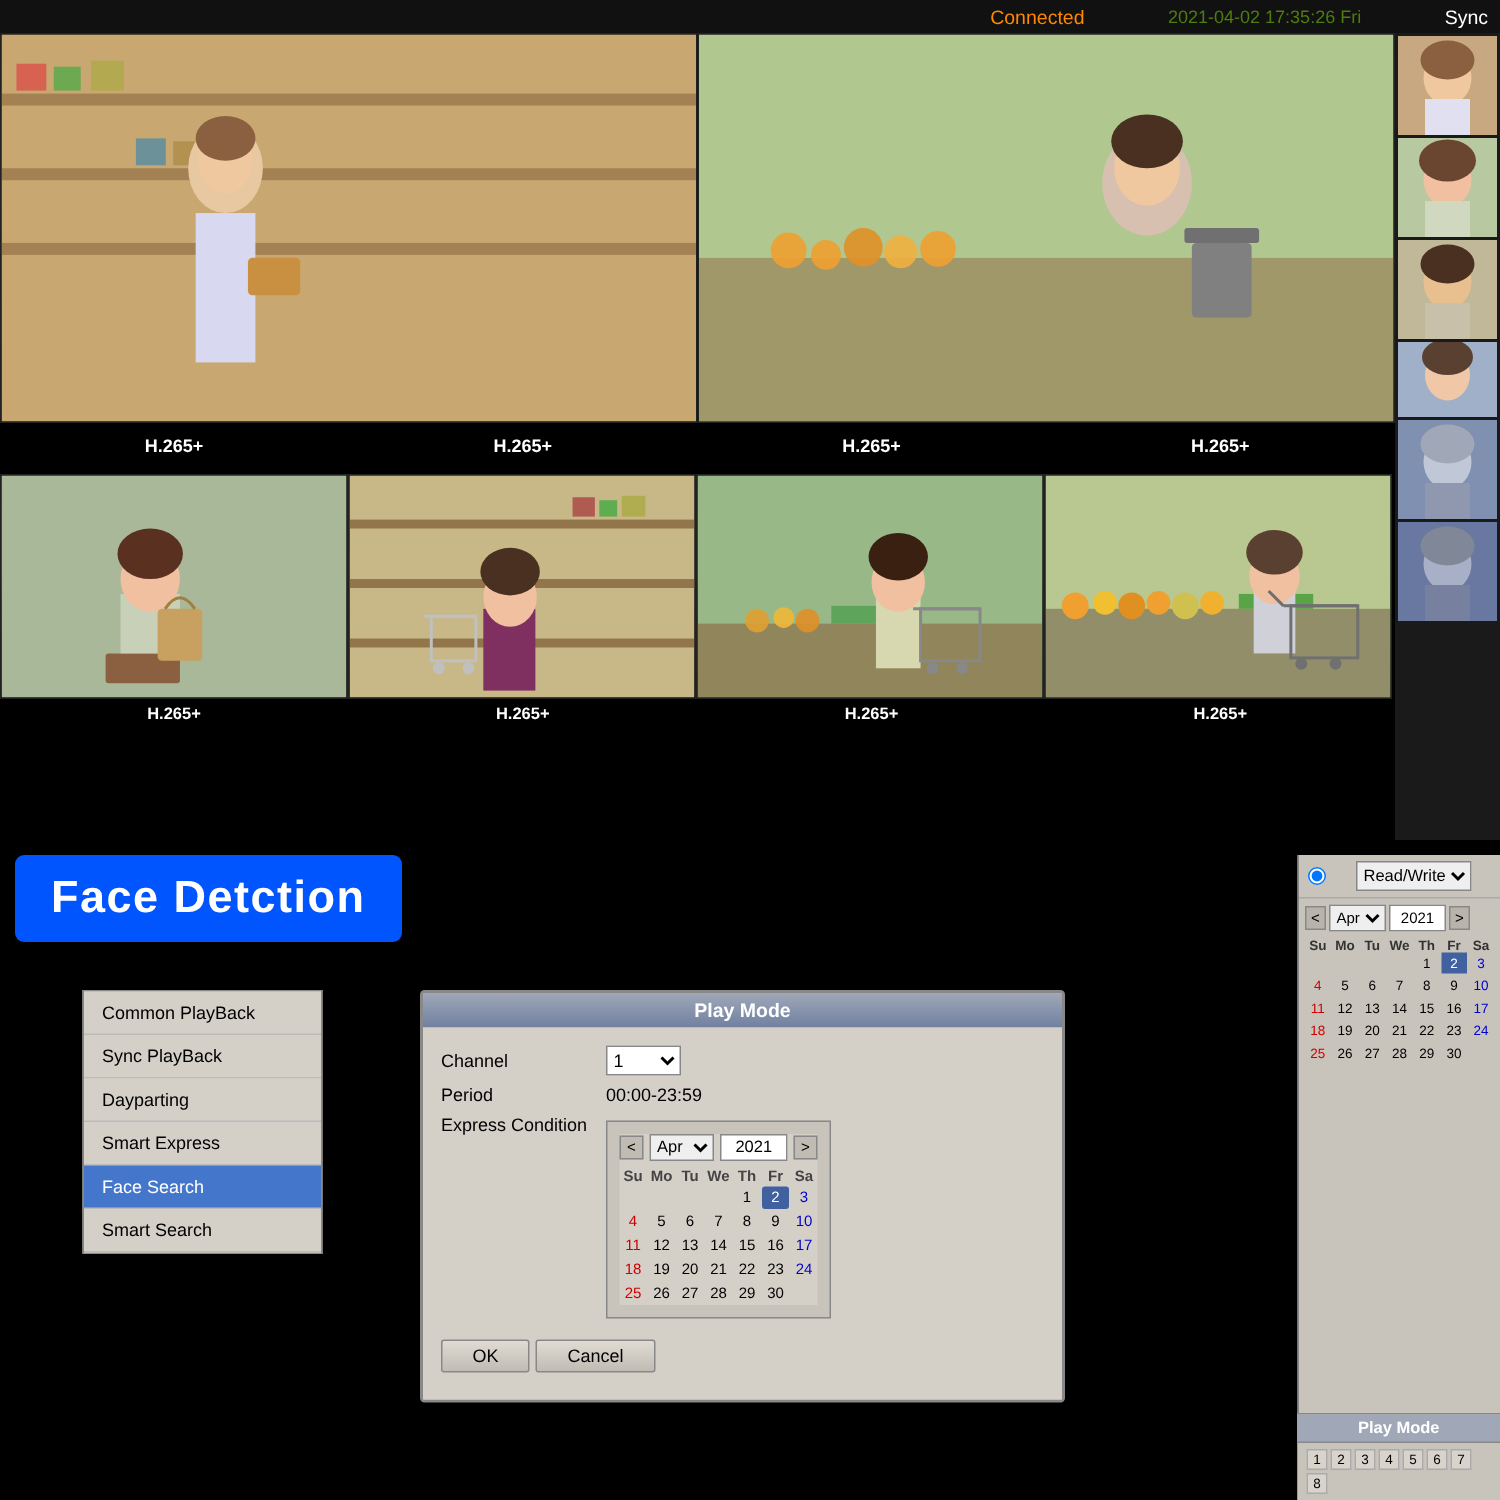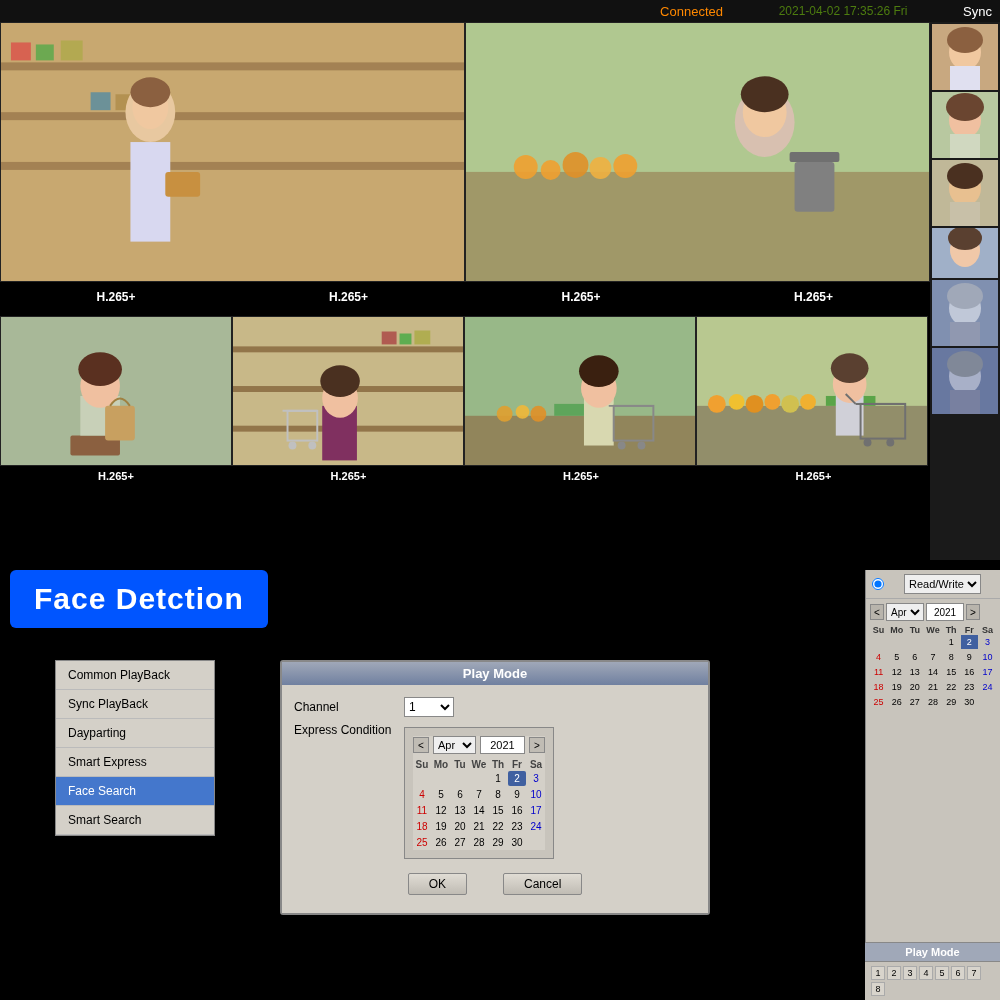--- a/index.html
+++ b/index.html
@@ -243,22 +243,21 @@
       color: #000;
     }
     .cal-day.selected { background: #4060a0; color: #fff; border-radius: 2px; }
     .cal-day.empty { color: transparent; }
     .cal-day.sunday { color: #cc0000; }
     .cal-day.saturday { color: #0000cc; }
 
     
     .dialog-buttons {
       display: flex;
-      justify-content: center;
-      gap: 36px;
+      gap: 4px;
       margin-top: 10px;
       padding-bottom: 6px;
     }
     .dialog-btn {
       background: linear-gradient(to bottom, #e0dcd4, #c0bcb4);
       border: 1px solid #888;
       padding: 3px 20px;
       font-size: 12px;
       cursor: pointer;
       border-radius: 2px;
@@ -699,20 +698,26 @@
       <div class="dialog-row">
         <span class="dialog-label">Channel</span>
         <select class="dialog-select">
           <option>1</option>
           <option>2</option>
           <option>3</option>
           <option>4</option>
         </select>
       </div>
 
+      <div class="dialog-row">
+        <span class="dialog-label">Period</span>
+        <span class="period-text">00:00</span>
+        <span class="period-text"> -  </span>
+        <span class="period-text">23:59</span>
+      </div>
 
       <div class="dialog-row" style="align-items:flex-start;">
         <span class="dialog-label">Express Condition</span>
         <div id="search-condition-box">
 
           <div class="mini-calendar">
             <div class="mini-cal-header">
               <button class="mini-cal-nav">&lt;</button>
               <select class="mini-cal-month-select">
                 <option>Apr</option>

